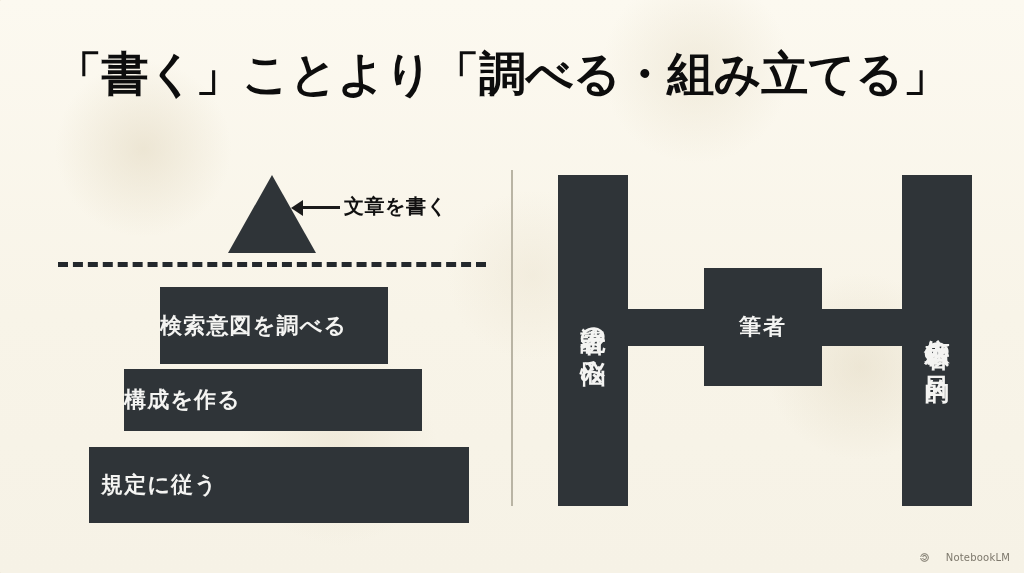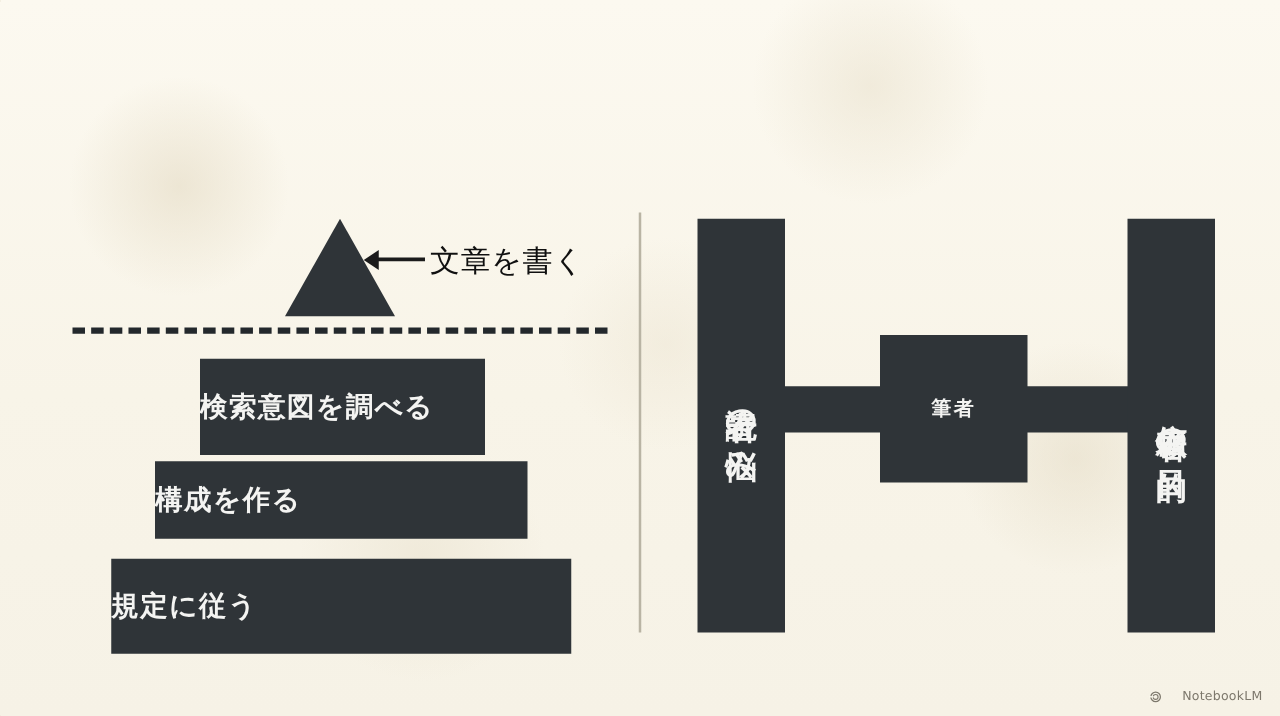--- a/index.html
+++ b/index.html
@@ -101,22 +101,22 @@
     width: 0;
     height: 0;
     border-top: 8px solid transparent;
     border-bottom: 8px solid transparent;
     border-right: 12px solid #1b1b1b;
   }
   #arrow-label {
     position: absolute;
     left: 344px;
     top: 193px;
-    font-size: 24px;
-    font-weight: 400;
+    font-size: 20px;
+    font-weight: 700;
     color: #101010;
     white-space: nowrap;
     letter-spacing: 0.5px;
   }
 
   
   .vbar {
     position: absolute;
     top: 175px;
     width: 70px;
@@ -153,21 +153,21 @@
     top: 268px;
     width: 118px;
     height: 118px;
     background: #2f3438;
     display: flex;
     align-items: center;
     justify-content: center;
   }
   #center-box > span {
     color: #f4f4f2;
-    font-size: 16px;
+    font-size: 22px;
     font-weight: 700;
     letter-spacing: 2px;
     white-space: nowrap;
   }
 
   
   #watermark {
     position: absolute;
     right: 14px;
     bottom: 10px;
@@ -178,40 +178,41 @@
     font-size: 10px;
     letter-spacing: 0.2px;
   }
   #watermark svg { display: block; }
 </style>
 </head>
 <body>
 
 <div id="slide">
 
+  <div id="title">「書く」ことより「調べる・組み立てる」</div>
 
   <div>
 
     <div class="tri" style="left:228px; top:175px;"></div>
 
     <div id="arrow-line"></div>
     <div id="arrow-head"></div>
     <div id="arrow-label">文章を書く</div>
 
     <div class="dashline" style="left:58px; top:262px; width:428px;"></div>
 
     <div class="tier" style="left:160px; top:270px; width:228px; height:77px;">
       <span>検索意図を調べる</span>
     </div>
 
     <div class="tier" style="left:124px; top:352px; width:298px; height:62px;">
       <span>構成を作る</span>
     </div>
 
-    <div class="tier" style="left:89px; top:430px; width:368px; height:76px;">
+    <div class="tier" style="left:89px; top:430px; width:368px; height:76px;padding-left:12px;">
       <span>規定に従う</span>
     </div>
   </div>
 
   <div id="divider"></div>
 
   <div>
 
     <div class="vbar" id="bar-left">
       <span>読者の悩み</span>

